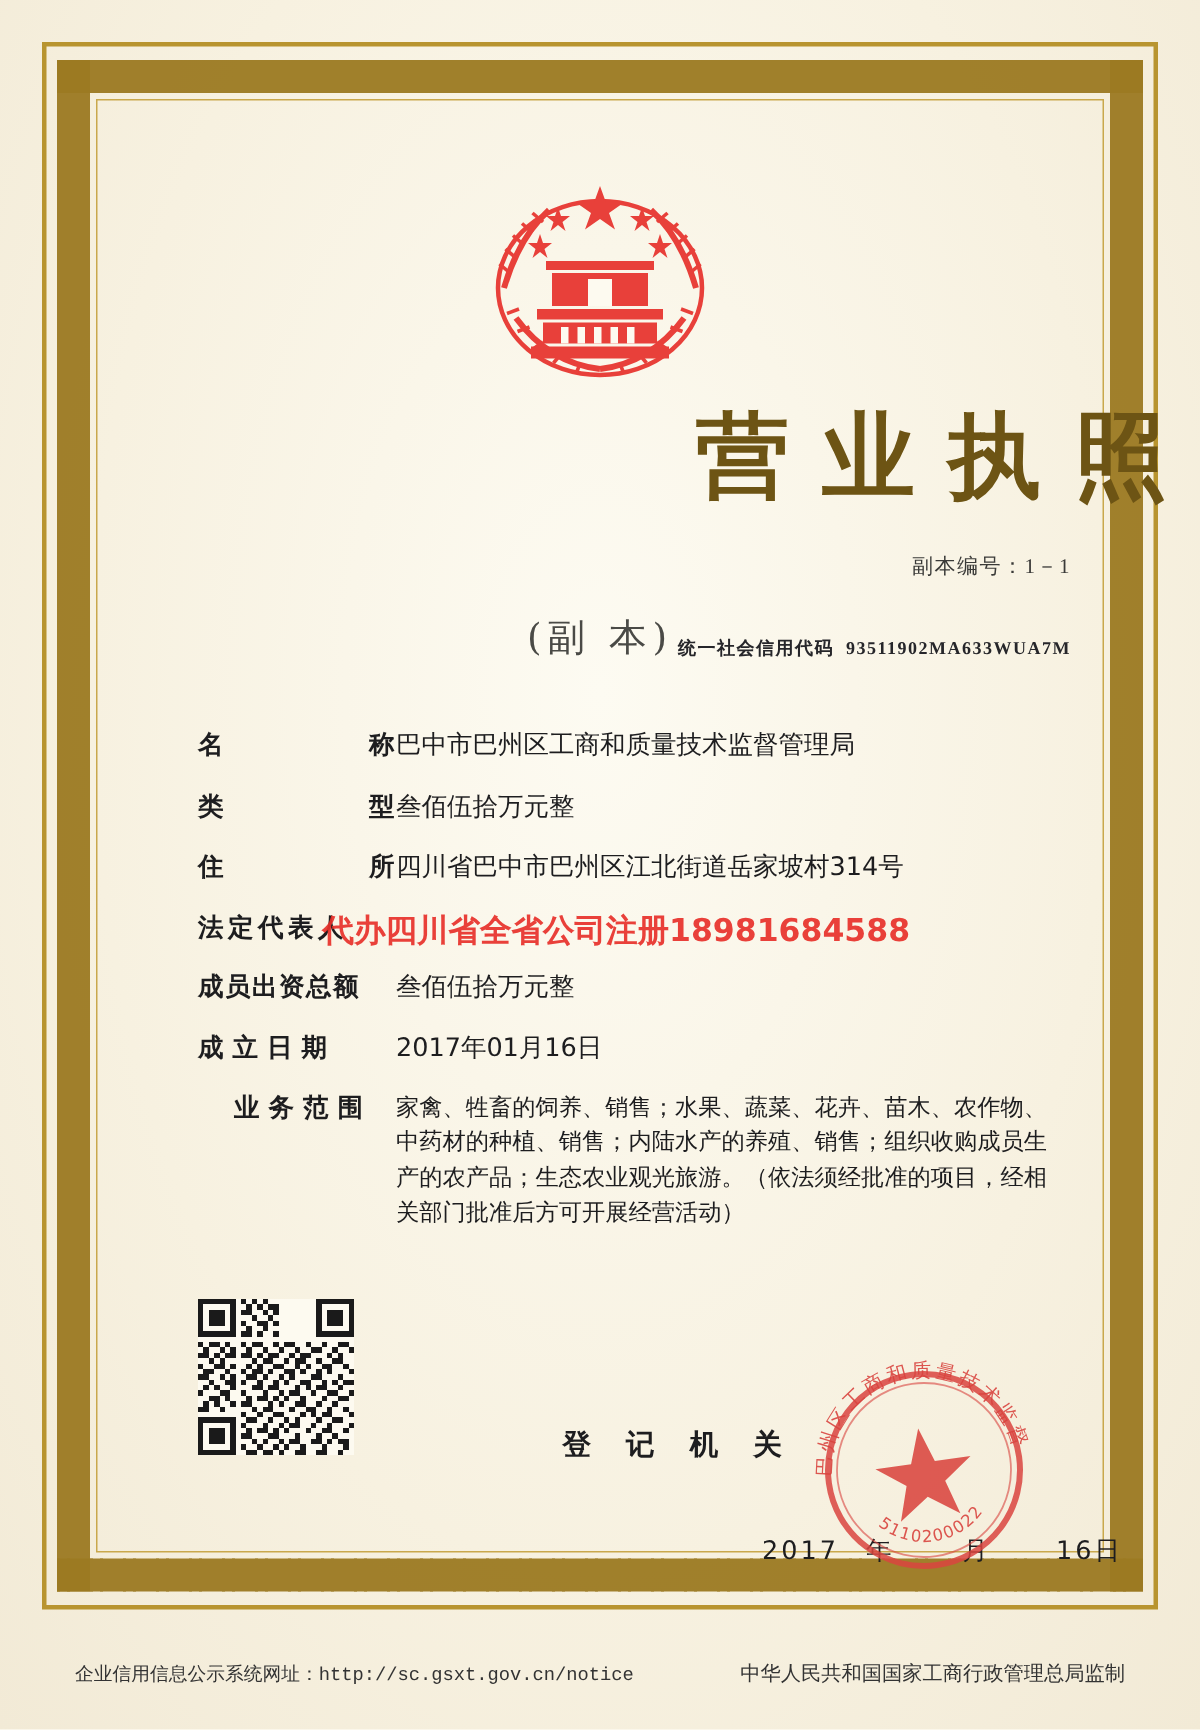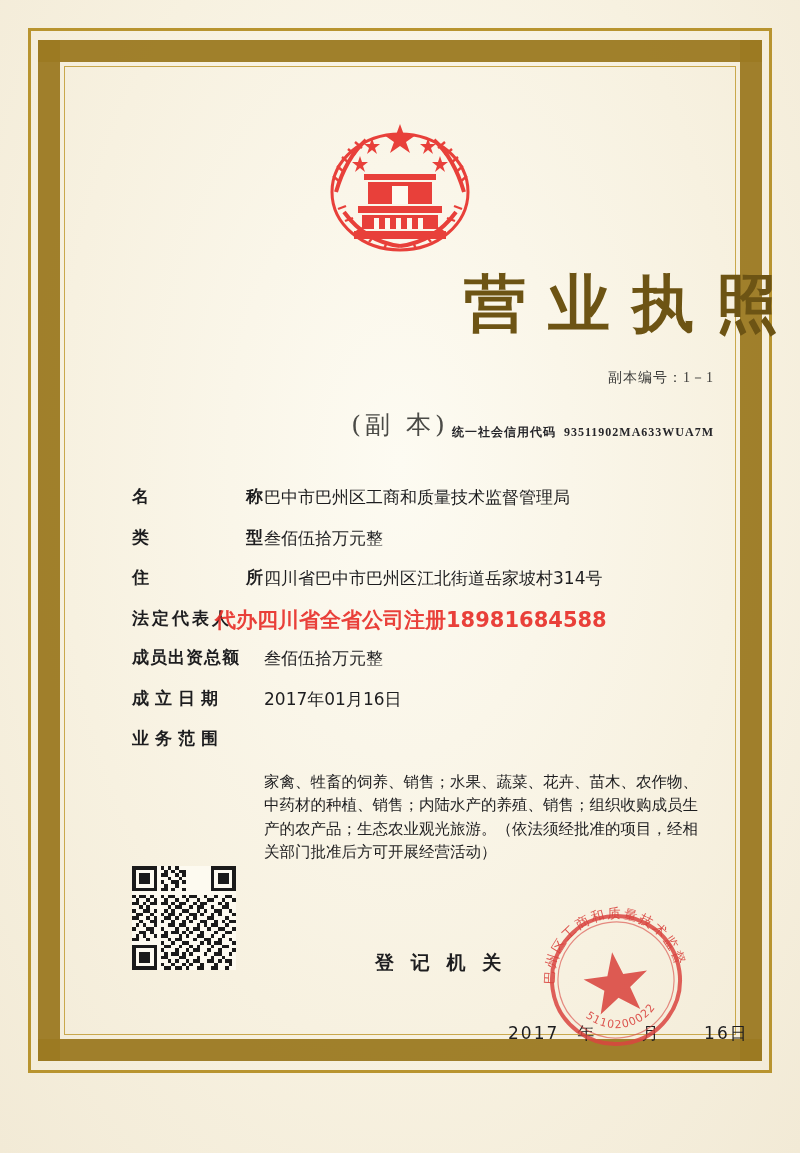--- a/index.html
+++ b/index.html
@@ -100,21 +100,21 @@
     display:flex;justify-content:space-between;
   }
   .label span{display:inline-block;}
   .label.tight{letter-spacing:0;}
   .value{
     font-size:17px;color:#1d1d1f;
     font-family:"DejaVu Sans", sans-serif;
     line-height:1.45;
     flex:1;
   }
-  .value.small{font-size:15.5px;line-height:1.5;margin-top:44px;}
+  .value.small{font-size:15.5px;line-height:1.5;}
 
   
   .watermark{
     position:absolute;left:215px;top:606px;
     font-size:21px;color:#e8312b;font-weight:bold;
     font-family:"DejaVu Sans", sans-serif;
     letter-spacing:0px;
     white-space:nowrap;
     opacity:.92;
   }
@@ -122,21 +122,21 @@
   
   .qr{
     position:absolute;left:132px;top:866px;
     width:104px;height:104px;
   }
 
   
   .registrar{
     position:absolute;left:375px;top:950px;
     font-size:19px;letter-spacing:6px;color:#1d1d1f;
-    font-family:Liberation Serif, serif;
+    font-family:Liberation Mono, monospace;
     font-weight:bold;
   }
   .date-line{
     position:absolute;left:508px;top:1022px;
     font-size:17px;color:#1d1d1f;
     font-family:"DejaVu Sans", sans-serif;
     letter-spacing:2px;
   }
   .date-line .y{margin-right:18px;}
   .date-line .m{margin-right:38px;}
@@ -281,21 +281,21 @@
 
     <div class="row">
       <div class="label tight">
         <span style="letter-spacing:6px;">成立日期</span>
       </div>
       <div class="value">2017年01月16日</div>
     </div>
 
     <div class="row">
       <div class="label tight">
-        <span style="letter-spacing:6px;">业务范围</span>
+        <span style="letter-spacing:6px;margin-left:24px;">业务范围</span>
       </div>
       <div class="value small">家禽、牲畜的饲养、销售；水果、蔬菜、花卉、苗木、农作物、中药材的种植、销售；内陆水产的养殖、销售；组织收购成员生产的农产品；生态农业观光旅游。（依法须经批准的项目，经相关部门批准后方可开展经营活动）</div>
     </div>
 
   </div>
 
   <div class="watermark">代办四川省全省公司注册18981684588</div>
 
   <div class="qr">
     <svg viewBox="0 0 29 29" width="104" height="104" shape-rendering="crispEdges">
@@ -531,14 +531,20 @@
       <polygon points="80,52 88,75 112,75 93,89 100,112 80,98 60,112 67,89 48,75 72,75" fill="#d9443f" opacity="0.88"></polygon>
       <text font-family="'DejaVu Sans', sans-serif" font-size="13.5" fill="#d9443f" opacity="0.9" letter-spacing="2">
         <textPath href="#sealArcTop" startOffset="50%" text-anchor="middle">巴中市巴州区工商和质量技术监督管理局</textPath>
       </text>
       <text font-family="'DejaVu Sans', sans-serif" font-size="11" fill="#d9443f" opacity="0.9" letter-spacing="1">
         <textPath href="#sealArcBottom" startOffset="50%" text-anchor="middle">5110200022</textPath>
       </text>
     </svg>
   </div>
 
+  <div class="footer">
+    <div>
+      <span class="footer-left">企业信用信息公示系统网址：</span><span class="url">http://sc.gsxt.gov.cn/notice</span>
+    </div>
+    <div class="footer-right">中华人民共和国国家工商行政管理总局监制</div>
+  </div>
 
 </div>
 
 </body></html>

